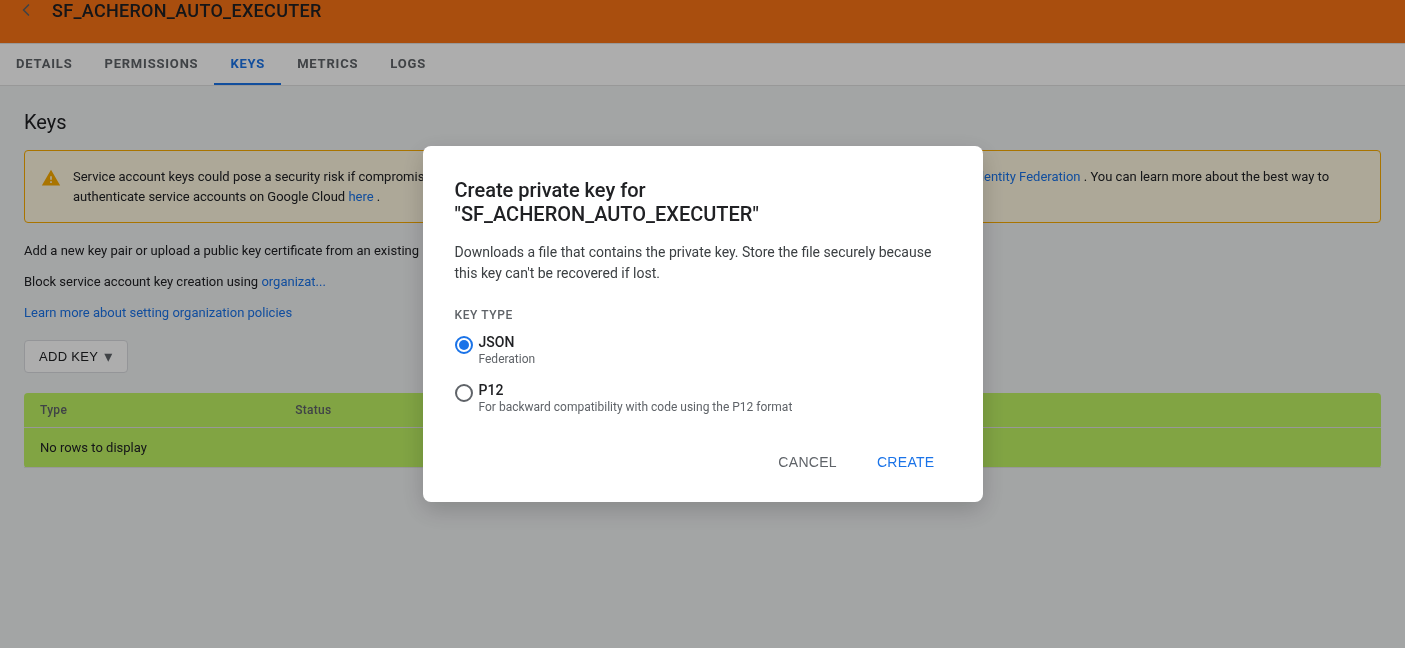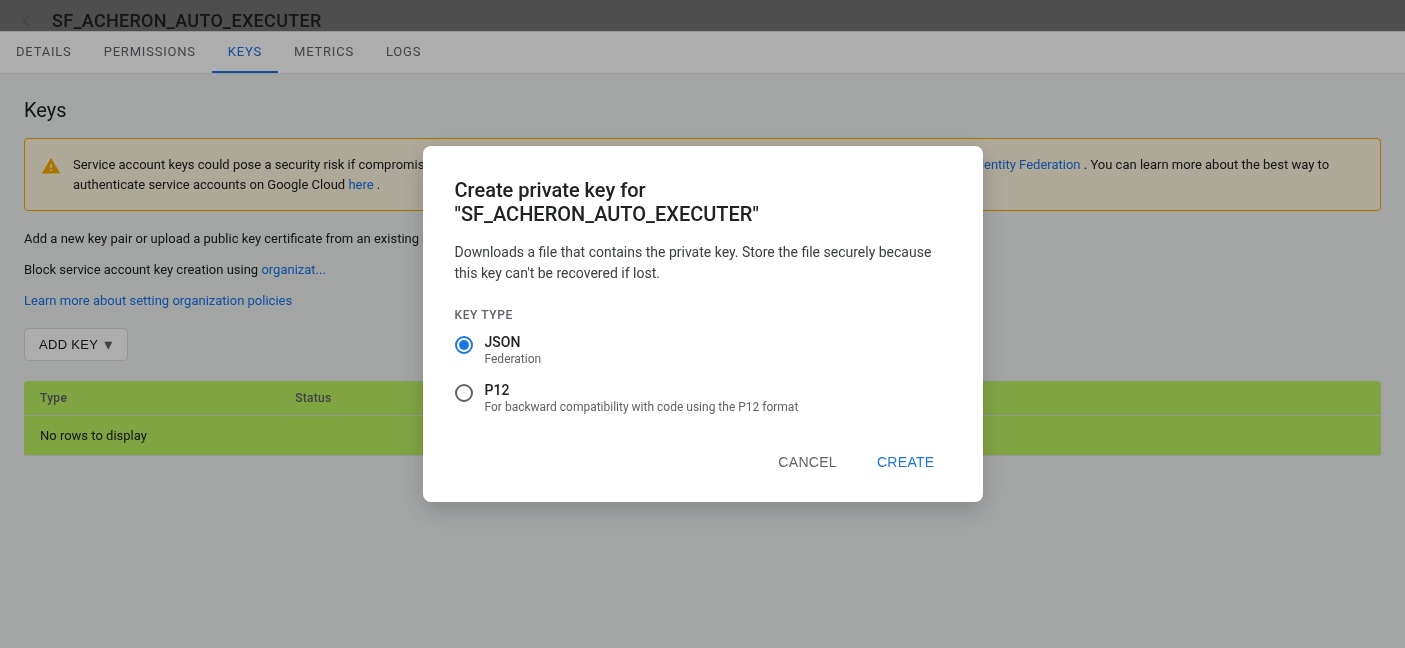--- a/index.html
+++ b/index.html
@@ -9,24 +9,24 @@
       background: #f1f3f4;
       color: #202124;
       min-height: 648px;
       width: 1405px;
       overflow: hidden;
     }
 
     
     .header {
       display: flex;
-      align-items: flex-end;
+      align-items: flex-start;
       padding: 0 16px;
-      height: 32px;
-      background: #737373;
+      height: 44px;
+      background: #f97316;
       border-bottom: 1px solid #e0e0e0;
     }
     .back-icon {
       margin-right: 16px;
       cursor: pointer;
       color: #5f6368;
       font-size: 20px;
       display: flex;
       align-items: center;
     }
@@ -40,21 +40,21 @@
     
     .tabs {
       display: flex;
       background: #fff;
       border-bottom: 1px solid #e0e0e0;
       padding: 0 0px;
     }
     .tab {
       padding: 12px 16px;
       font-size: 13px;
-      font-weight: 400;
+      font-weight: 700;
       letter-spacing: 0.8px;
       color: #5f6368;
       cursor: pointer;
       text-transform: uppercase;
       border-bottom: 2px solid transparent;
       text-decoration: none;
     }
     .tab.active {
       color: #1a73e8;
       border-bottom: 2px solid #1a73e8;
@@ -207,21 +207,21 @@
       font-weight: 500;
       color: #5f6368;
       letter-spacing: 0.6px;
       text-transform: uppercase;
       margin-bottom: 12px;
     }
     .radio-option {
       display: flex;
       align-items: flex-start;
       margin-bottom: 16px;
-      gap: 12px;
+      gap: 6px;
     }
     .radio-label {
       display: flex;
       flex-direction: column;
     }
     .radio-label-main {
       font-size: 14px;
       font-weight: 500;
       color: #202124;
     }

